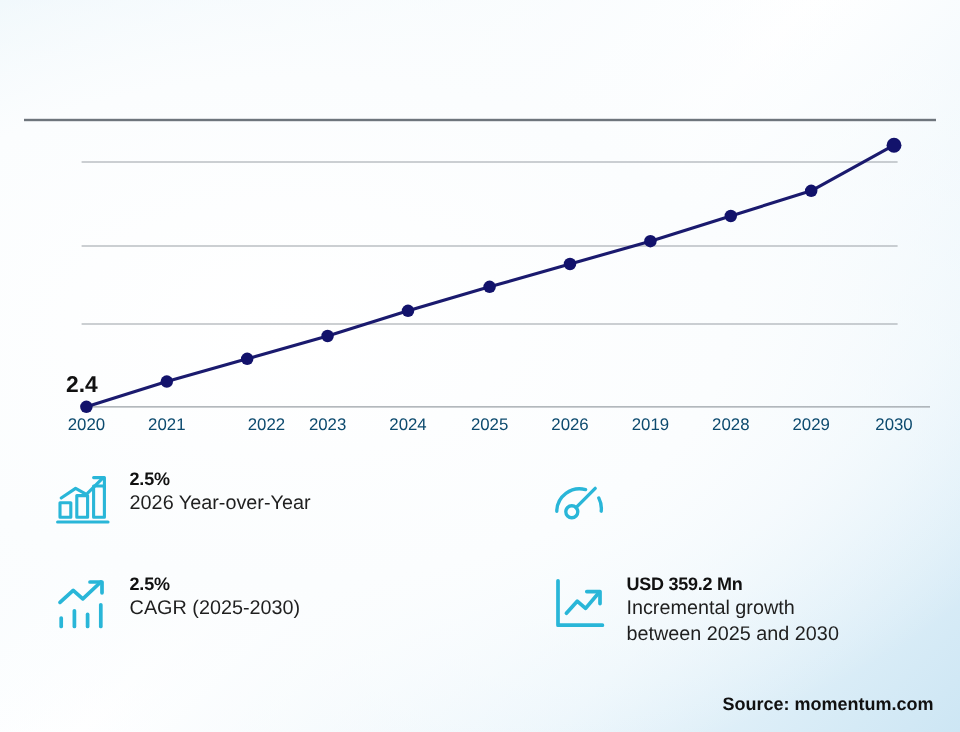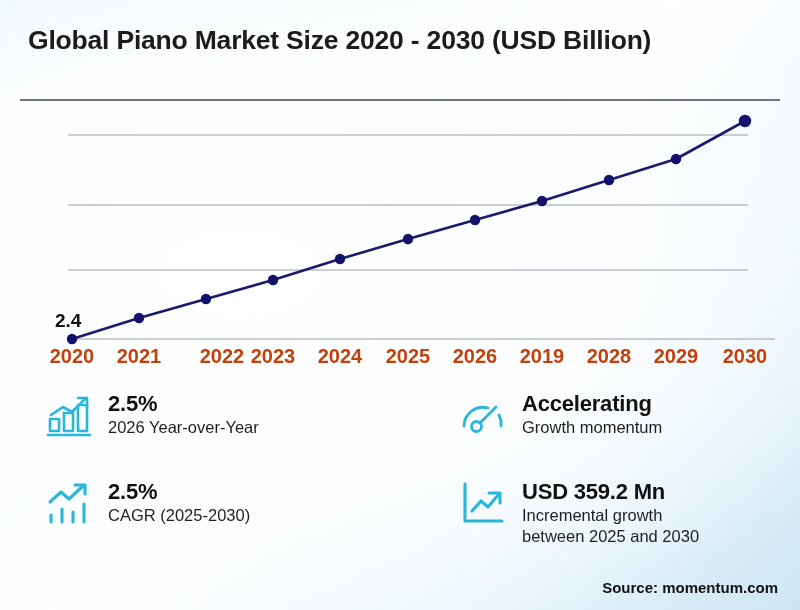--- a/index.html
+++ b/index.html
@@ -26,54 +26,53 @@
 
   
   .chart { position:absolute; left:0; top:105px; width:800px; height:260px; }
   .chart svg { display:block; }
 
   .axis-labels {
     position:absolute; left:0; top:345px; width:800px; height:24px;
   }
   .axis-labels span {
     position:absolute; top:0; transform:translateX(-50%);
-    font-size:20px; color:#c2410c; white-space:nowrap;font-weight:bold;
+    font-size:14px; color:#0c4a6e; white-space:nowrap;
   }
 
   
   .stats { position:absolute; left:0; top:382px; width:800px; height:180px; }
   .stat { position:absolute; display:flex; align-items:flex-start; gap:14px; }
   .stat-a { left:44px; top:8px;  width:360px; }
   .stat-b { left:44px; top:96px; width:360px; }
   .stat-c { left:458px; top:8px;  width:330px; }
   .stat-d { left:458px; top:96px; width:330px; }
 
   .stat-icon { width:50px; height:50px; flex:0 0 50px; display:block; }
   .stat-icon svg { display:block; }
   .stat-text { padding-top:1px; }
   .stat-value {
-    font-size:22px; font-weight:bold; color:#111111;
+    font-size:15px; font-weight:bold; color:#111111;
     line-height:1.16; letter-spacing:-0.2px; white-space:nowrap;text-align:center;
   }
   .stat-label {
     font-size:16.5px; color:#1f1f1f; line-height:1.28;
     margin-top:0; white-space:pre-line;
   }
 
   .source {
     position:absolute; right:22px; bottom:14px;
     font-size:15px; font-weight:bold; color:#111111;
   }
 </style>
 </head>
 <body>
 
 <div class="sheet">
 
-  <div class="title">Global Piano Market Size 2020 - 2030 (USD Billion)</div>
   <div class="divider"></div>
 
   <div class="chart">
     <svg width="800" height="260" viewBox="0 0 800 260">
       <g>
         <line x1="68" y1="30" x2="748" y2="30" stroke="#9aa0a6" stroke-width="1"></line>
         <line x1="68" y1="100" x2="748" y2="100" stroke="#9aa0a6" stroke-width="1"></line>
         <line x1="68" y1="165" x2="748" y2="165" stroke="#9aa0a6" stroke-width="1"></line>
         <line x1="68" y1="234" x2="775" y2="234" stroke="#9aa0a6" stroke-width="1"></line>
       </g>
@@ -149,24 +148,20 @@
 
     <div class="stat stat-c">
       <span class="stat-icon">
         <svg width="50" height="50" viewBox="0 0 50 50" fill="none" stroke="#29b6d8" stroke-width="2.8" stroke-linecap="round" stroke-linejoin="round">
           <path d="M6 36 A19 19 0 0 1 30 18"></path>
           <path d="M41 25 A19 19 0 0 1 43 36"></path>
           <line x1="22" y1="33" x2="38" y2="17"></line>
           <circle cx="18.5" cy="36.5" r="5"></circle>
         </svg>
       </span>
-      <span class="stat-text">
-        <span class="stat-value">Accelerating</span>
-        <span class="stat-label" style="display:block">Growth momentum</span>
-      </span>
     </div>
 
     <div class="stat stat-d">
       <span class="stat-icon">
         <svg width="50" height="50" viewBox="0 0 50 50" fill="none" stroke="#29b6d8" stroke-width="3.1" stroke-linecap="round" stroke-linejoin="round">
           <polyline points="7,6 7,43 44,43"></polyline>
           <polyline points="14,33 23,23 30,29 41,16"></polyline>
           <polyline points="31,15 42,15 42,25"></polyline>
         </svg>
       </span>

